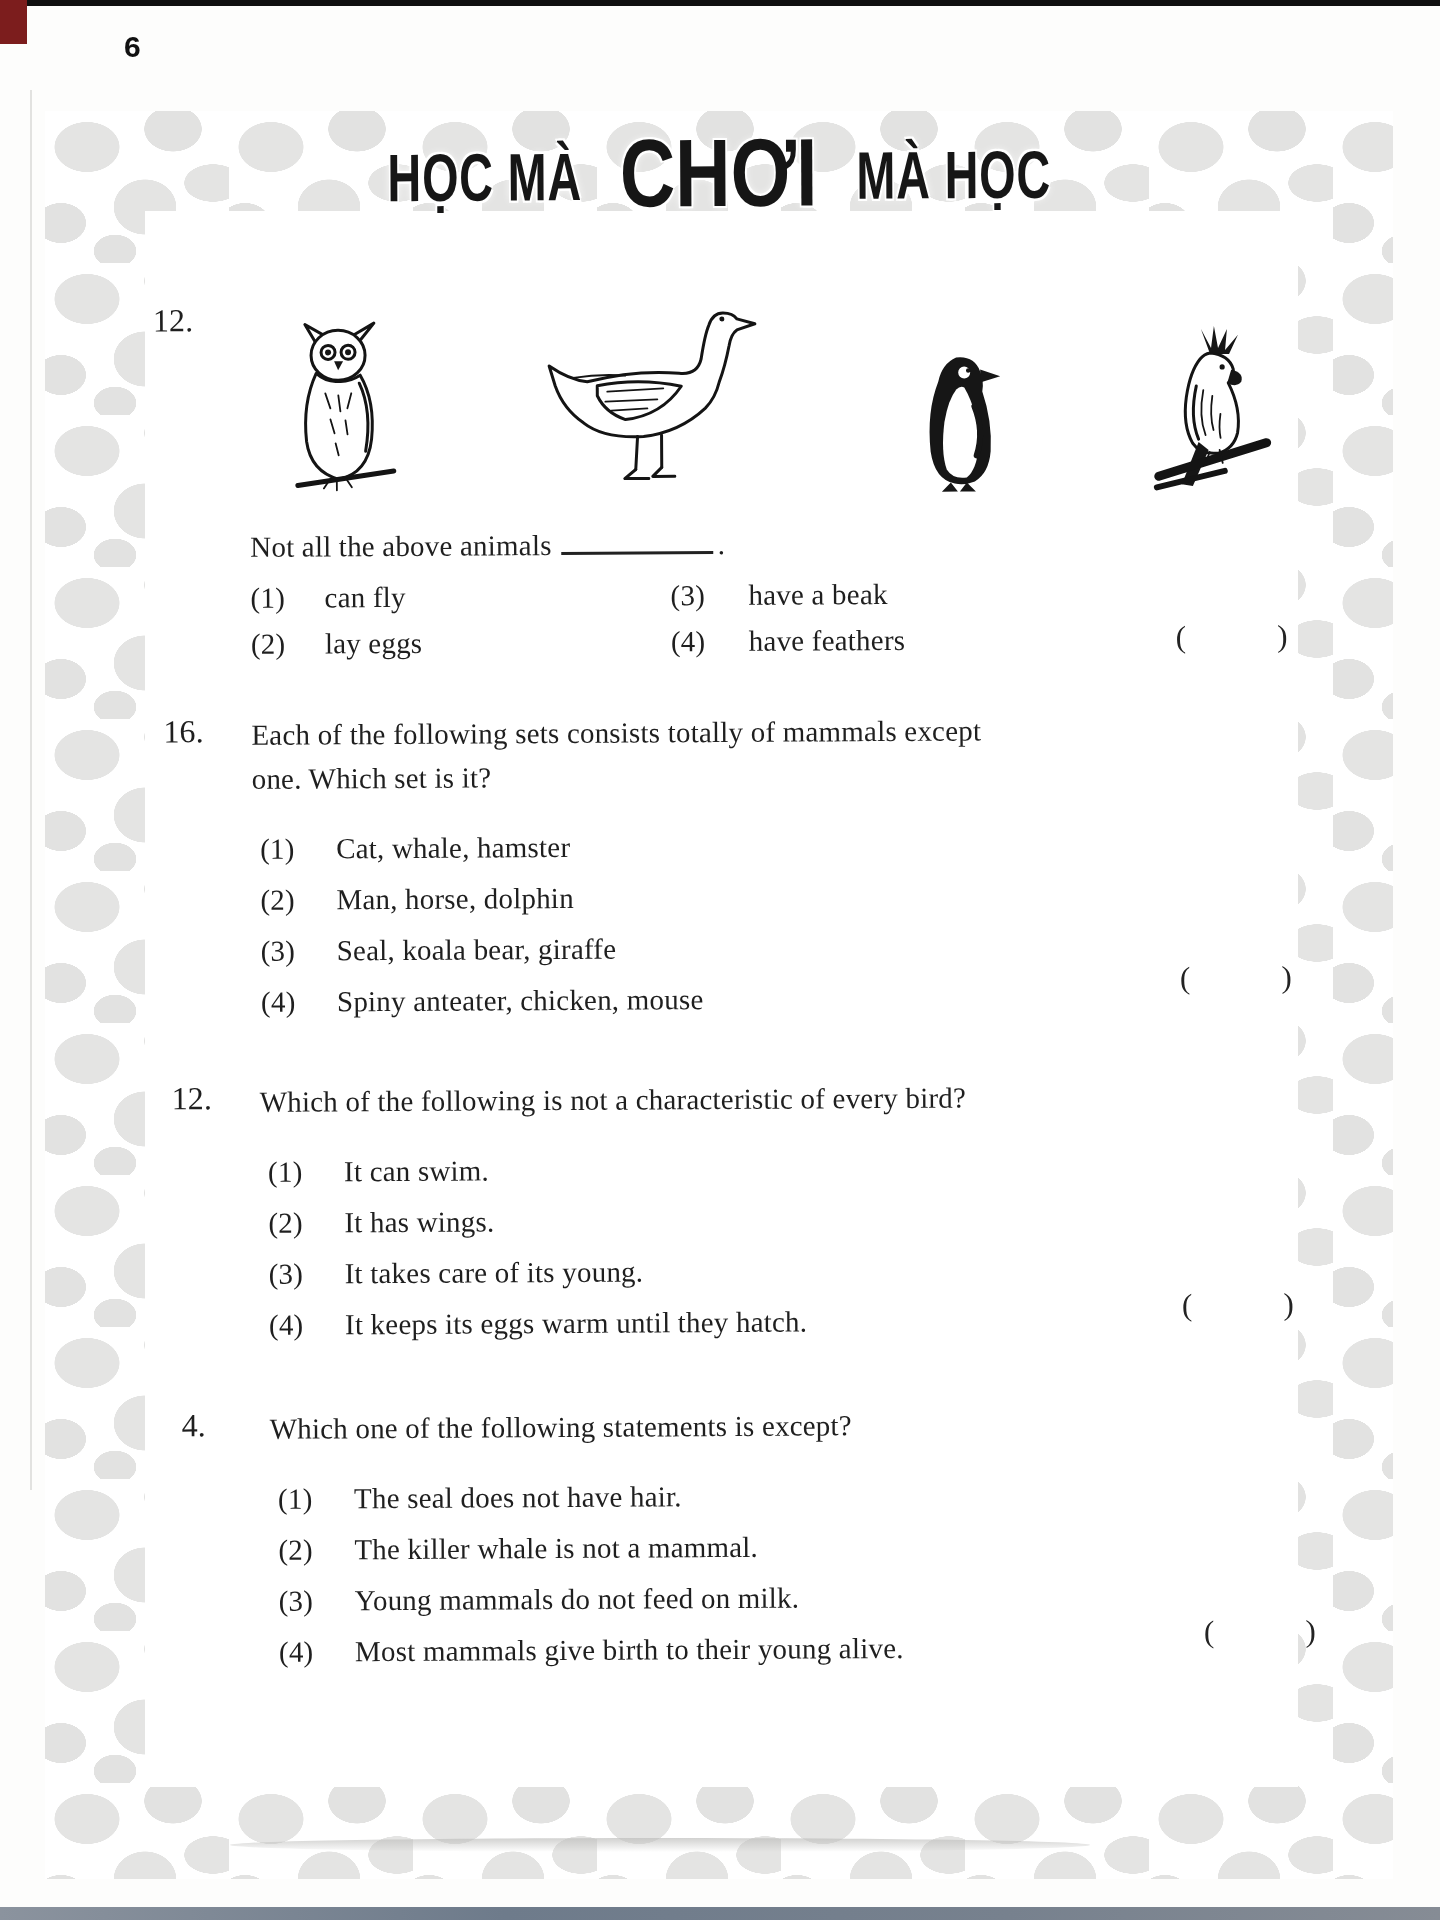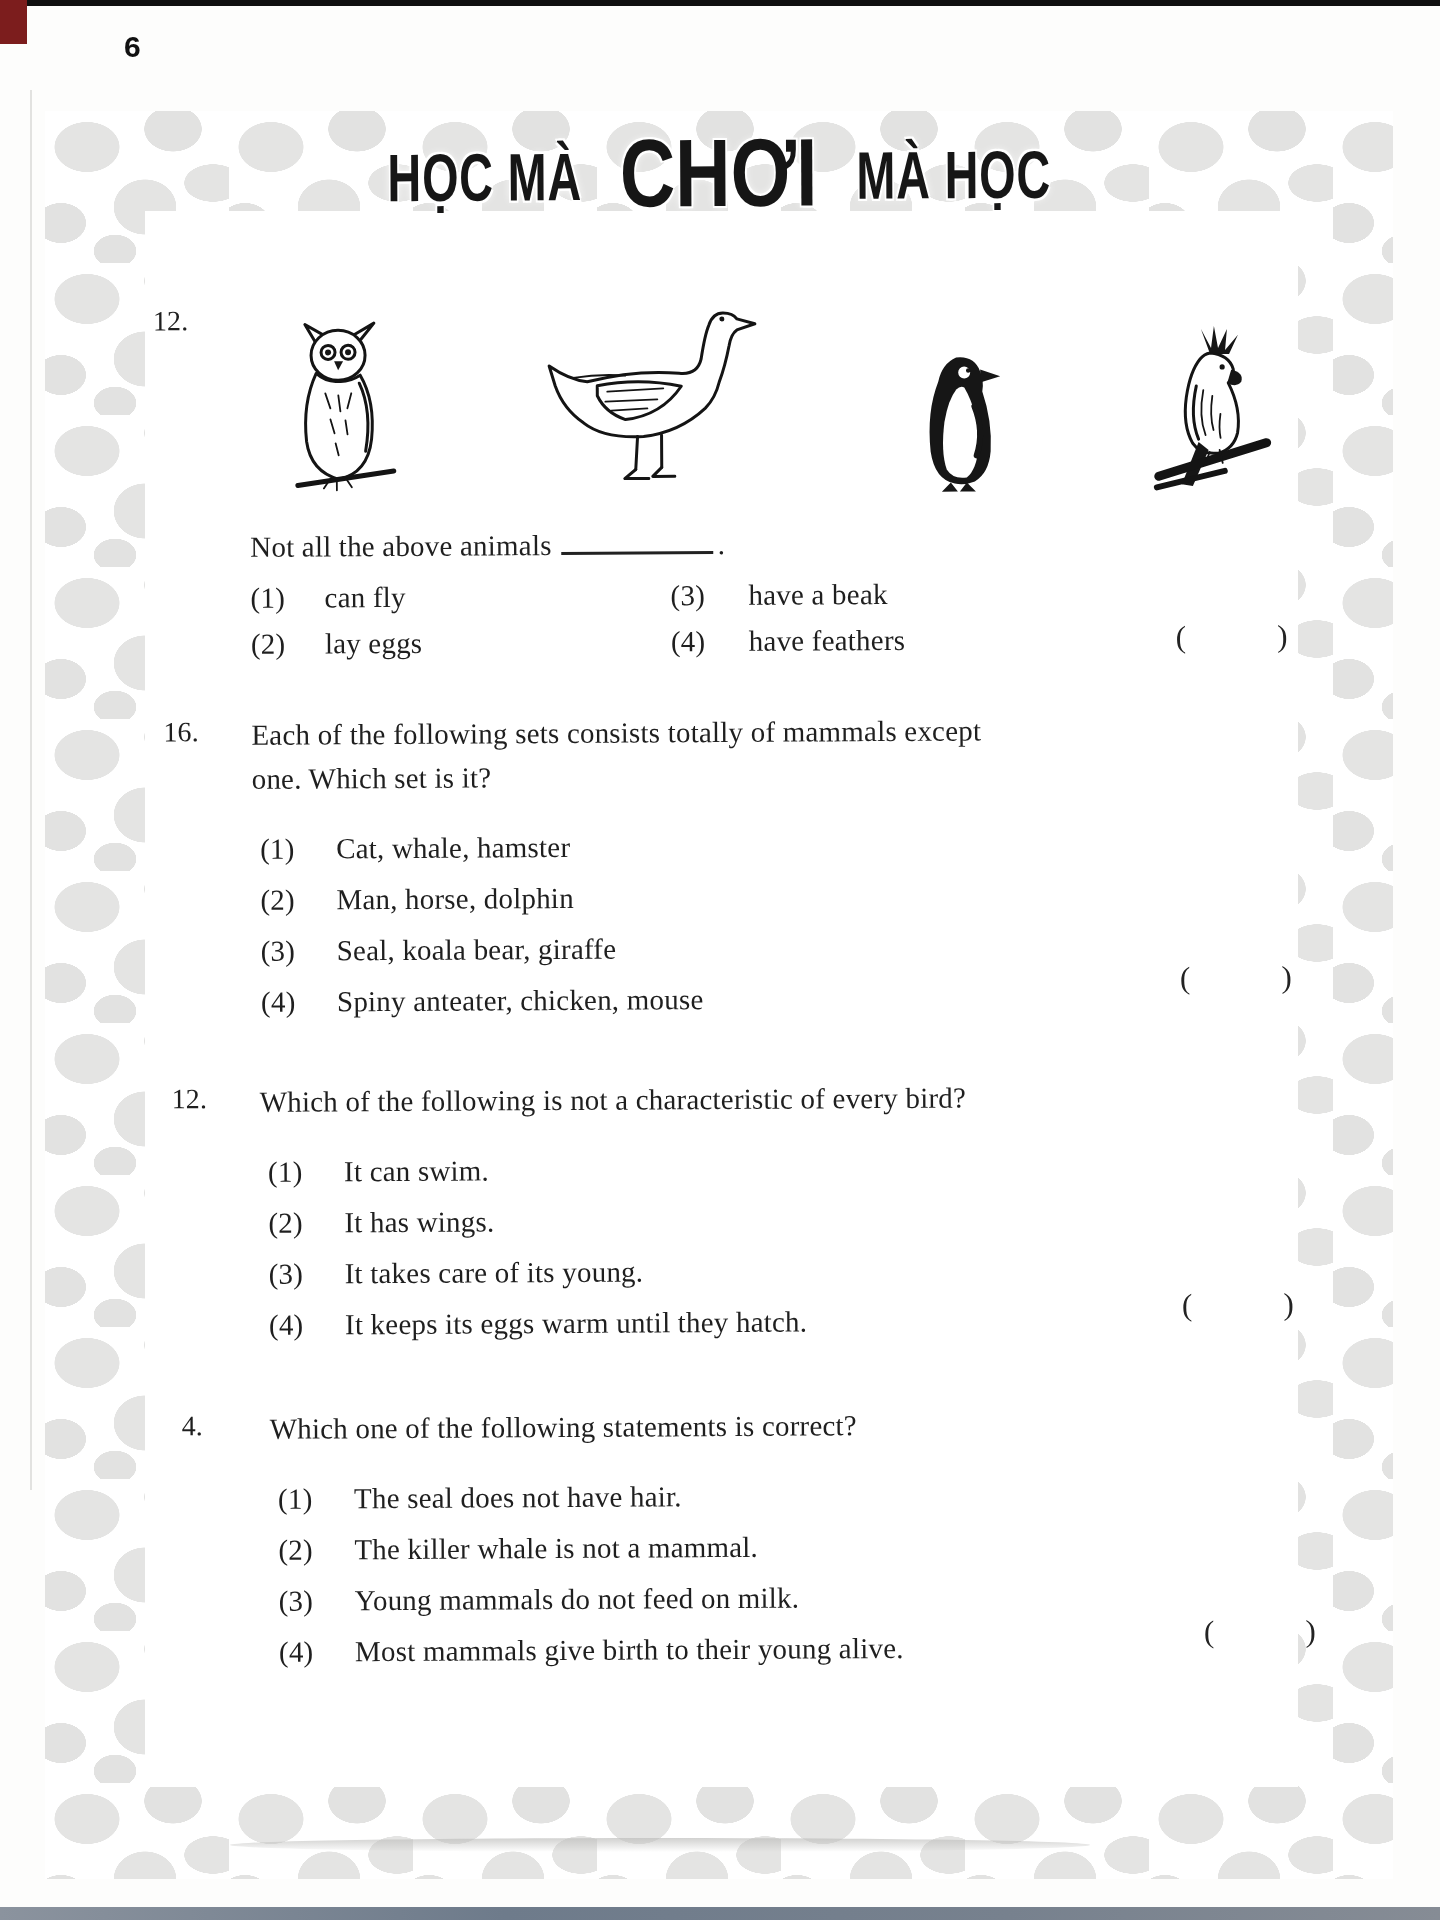--- a/index.html
+++ b/index.html
@@ -42,21 +42,21 @@
     white-space:nowrap;
   }
   .title .t-small{display:inline-block;font-size:60px;transform:scaleX(0.78) scaleY(1.12);letter-spacing:1px;}
   .title .t-big{display:inline-block;font-size:96px;transform:scaleX(0.8);letter-spacing:0px;margin:0 -14px 6px -14px;}
   
   .content{
     position:absolute;left:100px;top:100px;right:95px;bottom:92px;
     padding:88px 0 0 12px;transform:rotate(-0.35deg);
     font-size:29px;line-height:37px;color:#1f1f1f;letter-spacing:0.2px;
   }
-  .q-num{font-size:28px;}
+  .q-num{font-size:32px;}
   .q12-row{display:flex;align-items:flex-start;}
   .q12-row .q-num{width:70px;flex:0 0 70px;}
   .birds{
     flex:1;display:flex;justify-content:space-between;align-items:flex-end;
     margin:-45px 20px 0 62px;height:250px;
   }
   .bird{display:block;}
   .stem{margin:22px 0 0 96px;}
   .blank{
     display:inline-block;width:152px;height:6px;
@@ -239,21 +239,21 @@
           <span>(</span>
           <span>)</span>
         </span>
       </div>
     </section>
 
     <section class="sec15">
       <div class="q-head">
         <div class="q-num">4.</div>
         <div class="q-stem">
-          <span>Which one of the following statements is </span><span class="b">correct</span><span class="b">?</span>
+          <span>Which one of the following statements is </span><span class="b">except</span><span class="b">?</span>
         </div>
       </div>
       <div class="opts opts1col">
         <span class="onum">(1)</span>
         <span>The seal does not have hair.</span>
         <span class="onum">(2)</span>
         <span>The killer whale is not a mammal.</span>
         <span class="onum">(3)</span>
         <span>Young mammals do not feed on milk.</span>
         <span class="onum">(4)</span>

